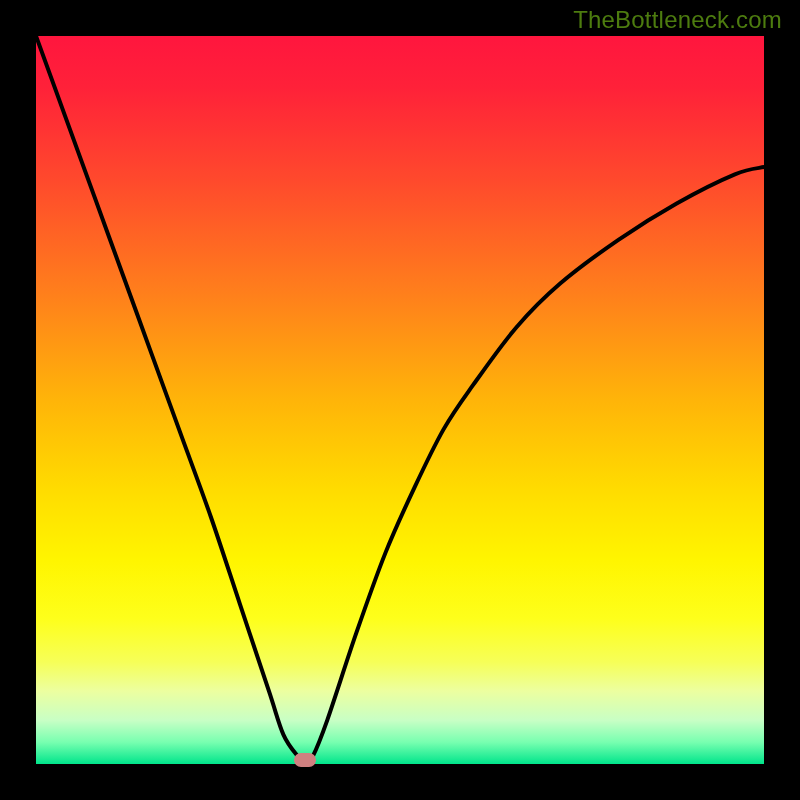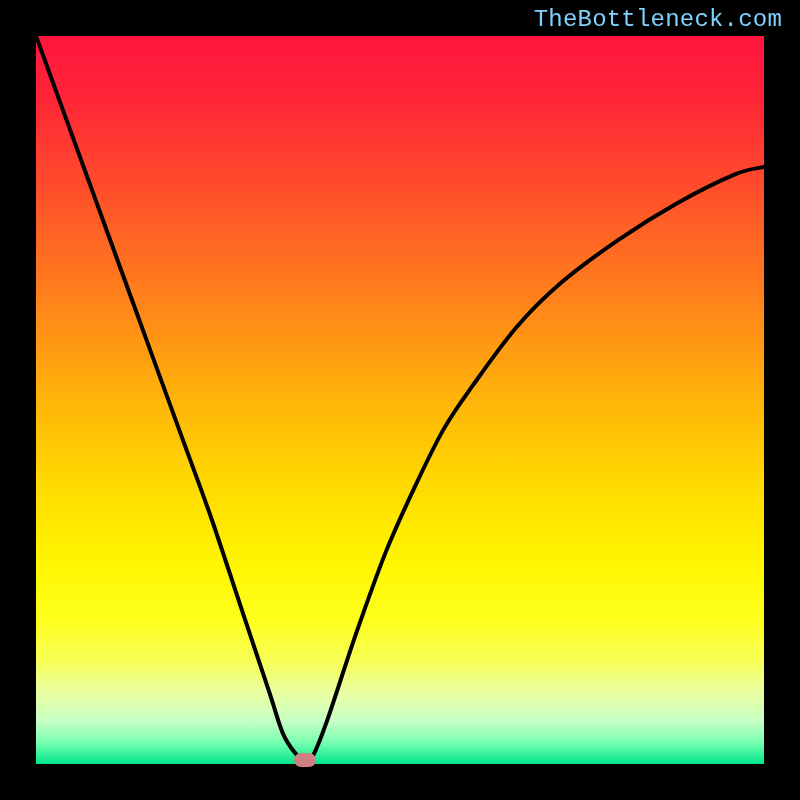--- a/index.html
+++ b/index.html
@@ -8,26 +8,25 @@
     height: 800px;
     background: #000;
     position: relative;
     font-family: Arial, sans-serif;
     overflow: hidden;
   }
   .watermark {
     position: absolute;
     top: 6px;
     right: 18px;
-    color: #7dd3fc;
+    color: #4d7c0f;
     font-size: 24px;
     font-weight: 500;
     z-index: 10;
     letter-spacing: 0.2px;
-    font-family: Liberation Mono, monospace;
   }
   .plot-frame {
     position: absolute;
     left: 36px;
     top: 36px;
     width: 728px;
     height: 728px;
     background: #000;
   }
   .plot-bg {

